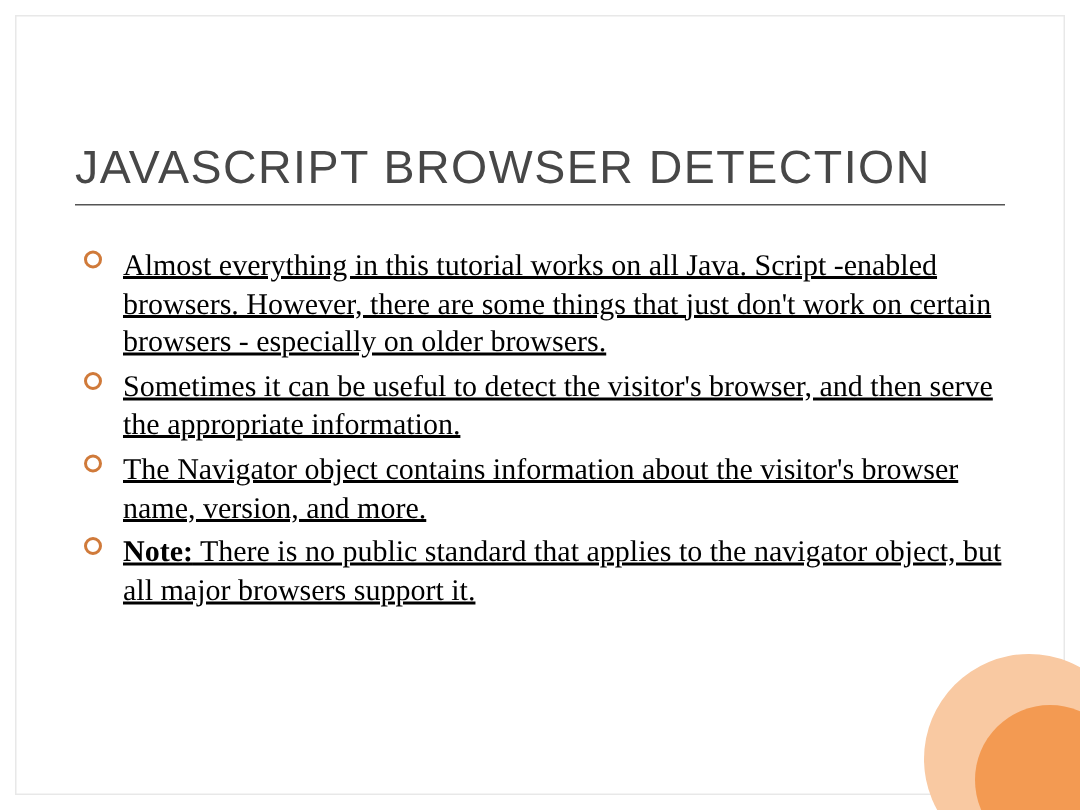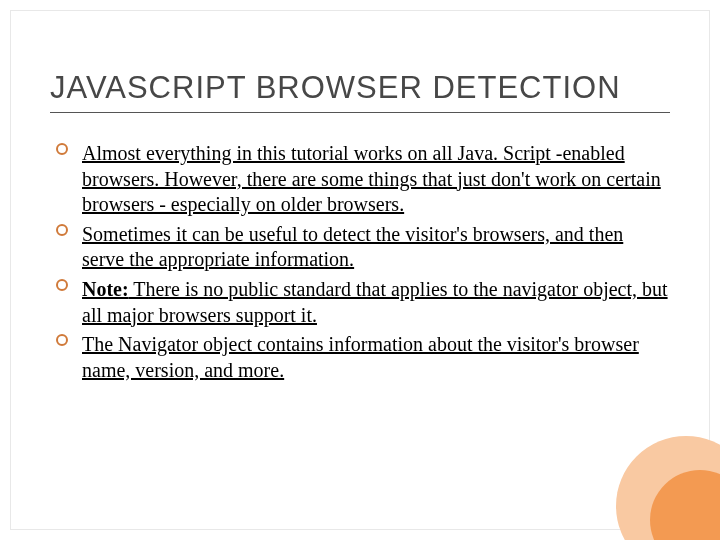--- a/index.html
+++ b/index.html
@@ -11,21 +11,21 @@
     overflow: hidden;
   }
   .frame {
     position: absolute;
     top: 10px; left: 10px; right: 10px; bottom: 10px;
     border: 1px solid #e8e8e8;
   }
   .slide {
     position: absolute;
     top: 10px; left: 10px; right: 10px; bottom: 10px;
-    padding: 60px 40px 20px 40px;
+    padding: 84px 40px 20px 40px;
   }
   .title {
     font-family: Arial, Helvetica, sans-serif;
     font-weight: 400;
     font-size: 31px;
     letter-spacing: 1px;
     color: #474747;
     margin-bottom: 6px;
   }
   .rule {
@@ -86,27 +86,27 @@
   <h1 class="title">JAVASCRIPT BROWSER DETECTION</h1>
   <hr class="rule">
 
   <ul class="bullets">
     <li>
       <span class="marker"></span>
       <span>Almost everything in this tutorial works on all Java. Script -enabled browsers. However, there are some things that just don't work on certain browsers - especially on older browsers.</span>
     </li>
     <li>
       <span class="marker"></span>
-      <span>Sometimes it can be useful to detect the visitor's browsers, and then serve the appropriate information.</span>
+      <span>Sometimes it can be useful to detect the visitor's browser, and then serve the appropriate information.</span>
+    </li>
+    <li>
+      <span class="marker"></span>
+      <span>The Navigator object contains information about the visitor's browser name, version, and more.</span>
     </li>
     <li>
       <span class="marker"></span>
       <span class="note-label">Note:</span><span> There is no public standard that applies to the navigator object, but all major browsers support it.</span>
-    </li>
-    <li>
-      <span class="marker"></span>
-      <span>The Navigator object contains information about the visitor's browser name, version, and more.</span>
     </li>
   </ul>
 </div>
 
 <div class="circ-outer"></div>
 <div class="circ-inner"></div>
 
 </body></html>

